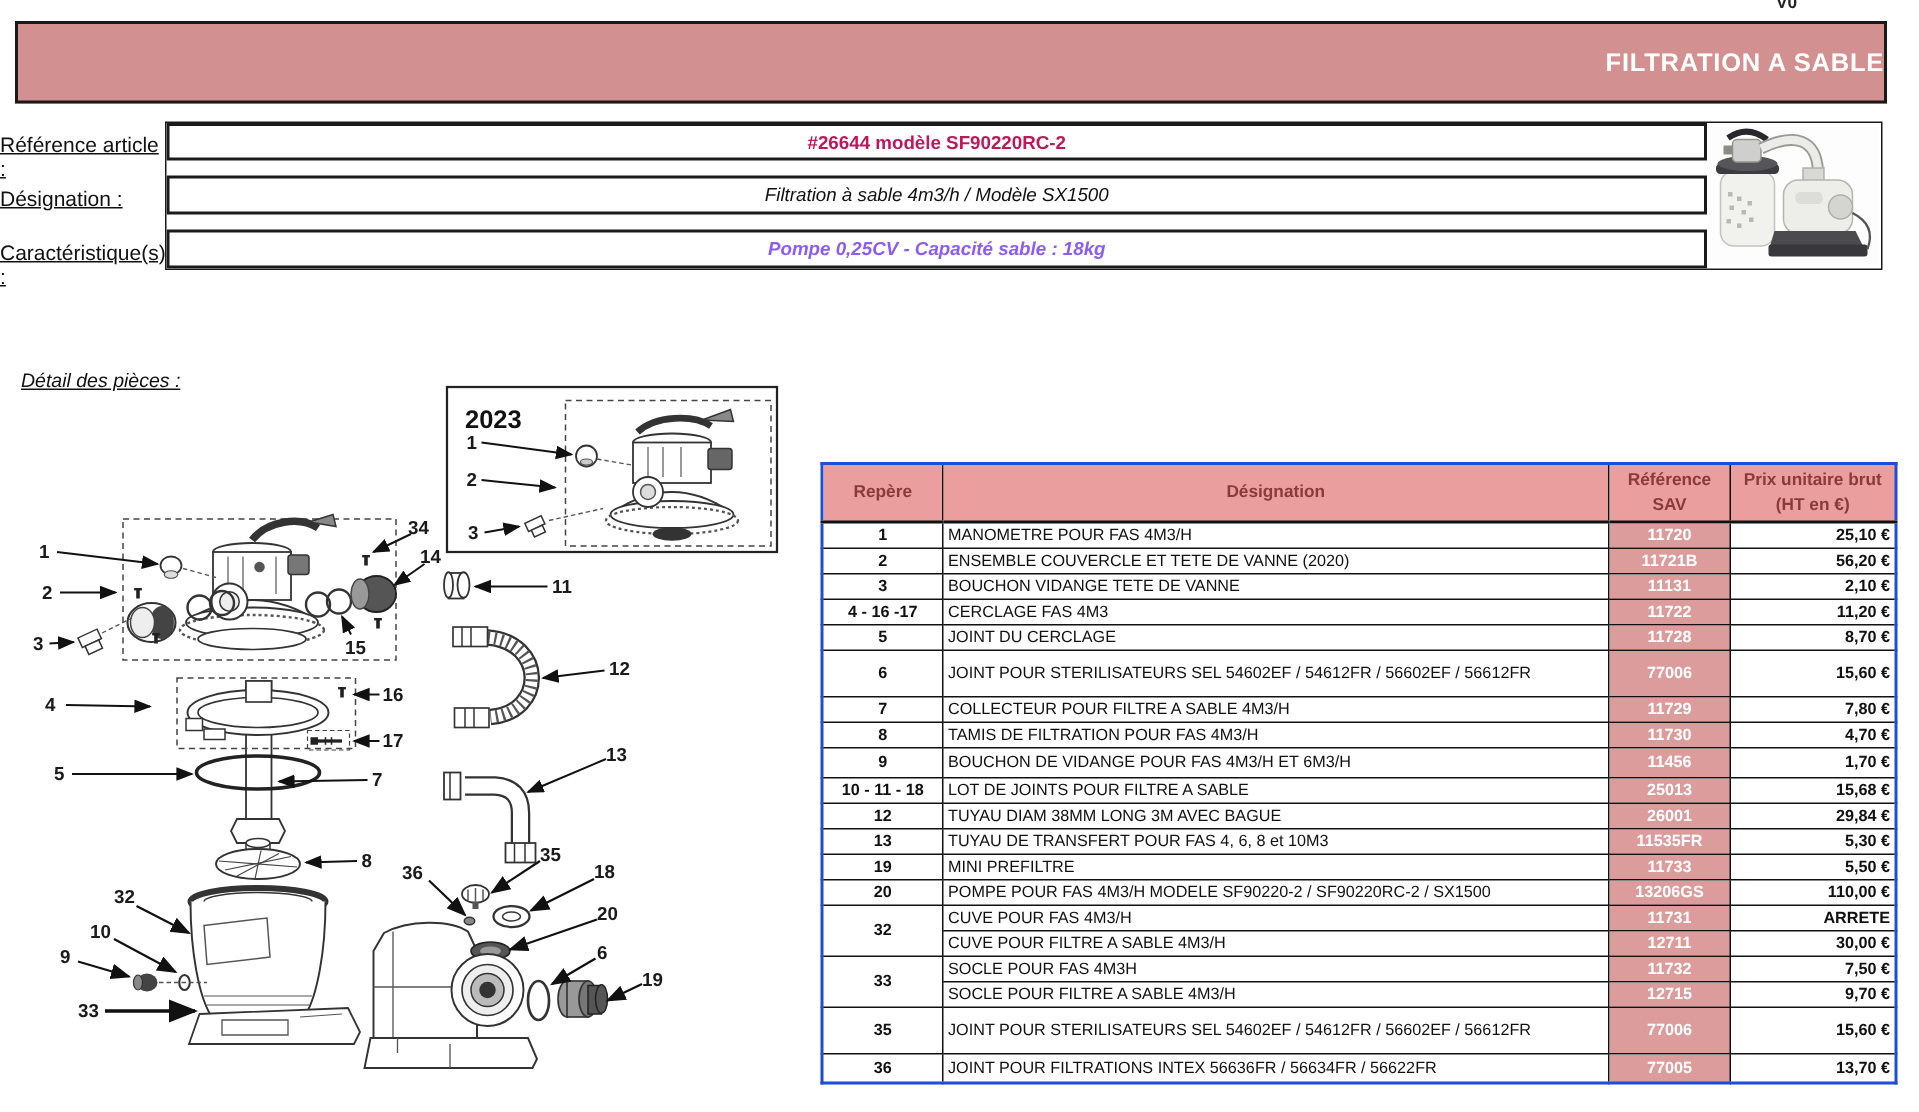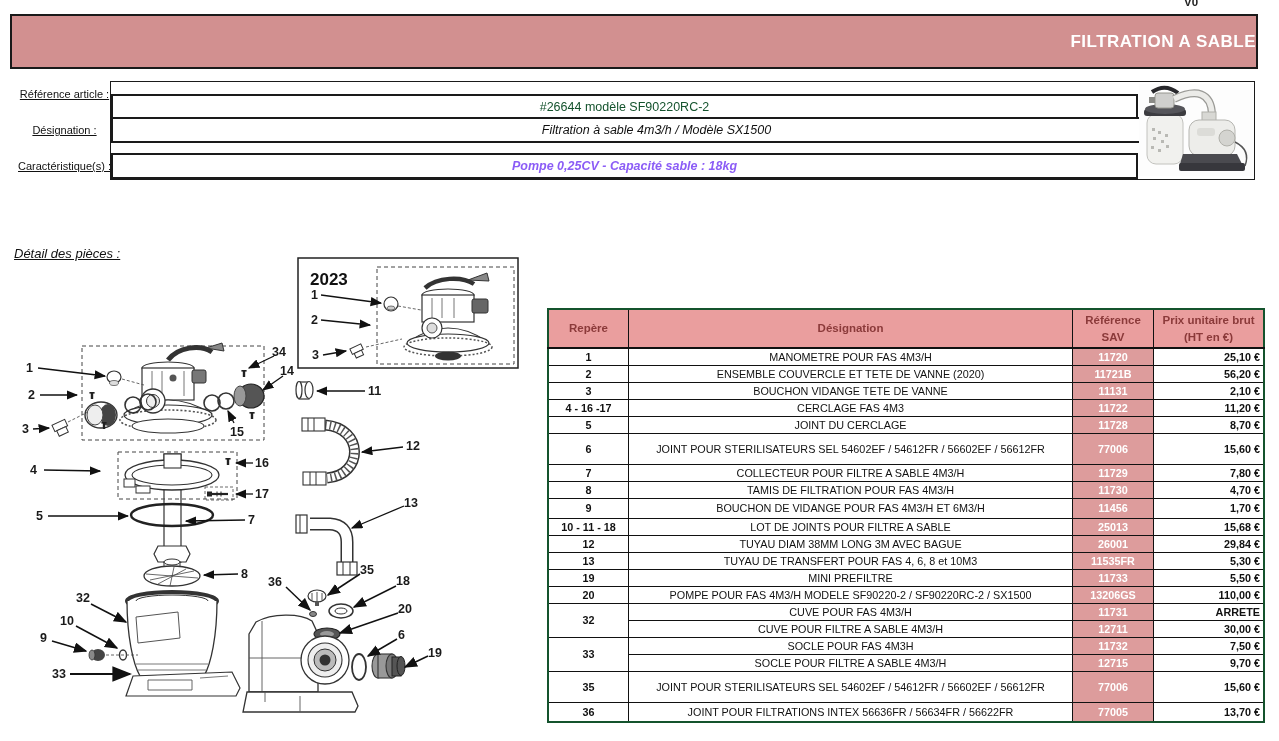--- a/index.html
+++ b/index.html
@@ -3,43 +3,43 @@
 <meta charset="utf-8">
 <style>
   html,body{margin:0;padding:0;background:#fff;}
   .page{position:relative;width:1269px;height:741px;background:#fff;overflow:hidden;
         font-family:"Liberation Sans",sans-serif;color:#111;}
   .version{position:absolute;left:1184px;top:-4px;font-size:11.5px;font-weight:bold;color:#222;}
   .title-bar{position:absolute;left:10px;top:14px;width:1244px;height:51px;
              background:#d29090;border:2px solid #1a1a1a;
              display:flex;align-items:center;justify-content:flex-end;}
   .title-bar span{color:#fff;font-weight:bold;font-size:17px;letter-spacing:.5px;}
-  .info-label{position:absolute;width:107px;text-align:center;font-size:11px;
-              text-decoration:underline;color:#111;padding-left:11px;}
+  .info-label{position:absolute;width:107px;text-align:left;font-size:14px;
+              text-decoration:underline;color:#111;}
   .lbl1{left:0;top:88px;} .lbl2{left:0;top:124px;} .lbl3{left:0;top:160px;}
   .info-outer{position:absolute;left:110px;top:81px;width:1143px;height:97px;
               border:1.5px solid #1a1a1a;background:#fff;}
   .info-box{position:absolute;left:111px;width:1023px;border:2px solid #1a1a1a;
             display:flex;align-items:center;justify-content:center;font-size:12.5px;background:#fff;}
-  .ib1{top:94px;height:21px;font-weight:normal;color:#14532d;}
-  .ib2{top:117px;height:22px;font-style:italic;color:#111;padding-left:32px;}
+  .ib1{top:82px;height:21px;font-weight:bold;color:#be185d;}
+  .ib2{top:117px;height:22px;font-style:italic;color:#111;}
   .ib3{top:153px;height:22px;font-style:italic;color:#8b5cf6;font-weight:bold;}
   .photo-box{position:absolute;left:1139px;top:84px;width:114px;height:92px;}
   .detail-label{position:absolute;left:14px;top:246px;font-size:13px;font-style:italic;
                 text-decoration:underline;color:#111;}
   .diagram{position:absolute;left:0;top:244px;}
 
   .parts-table{position:absolute;left:547px;top:308px;border-collapse:collapse;table-layout:fixed;
                font-size:10.8px;}
   .parts-table th,.parts-table td{border:1px solid #111;padding:0 3px;overflow:hidden;white-space:nowrap;}
-  .parts-table{border:2px solid #14532d;}
+  .parts-table{border:2px solid #1d4ed8;}
   .parts-table thead th{background:#ea9e9e;color:#8b3a3a;font-weight:bold;font-size:11.5px;
                         white-space:pre-line;height:37px;border-bottom:2px solid #111;line-height:1.45;}
   .c-rep{width:73px;text-align:center;font-weight:bold;}
-  .c-des{width:437px;text-align:center;margin-top:34px;}
+  .c-des{width:437px;text-align:left;margin-top:34px;}
   .c-sav{width:74px;text-align:center;background:#dd9c9c;color:#fff;font-weight:bold;}
   .c-prix{width:103px;text-align:right;font-weight:bold;}
   .parts-table tbody tr{height:17px;}
   .parts-table tbody tr.tall{height:31px;}
   .parts-table tbody tr.med{height:20px;}
   .pn{font:bold 12.5px "Liberation Sans",sans-serif;fill:#1a1a1a;}
   .yr{font:bold 17px "Liberation Sans",sans-serif;fill:#111;}
 </style>
 </head>
 <body>

